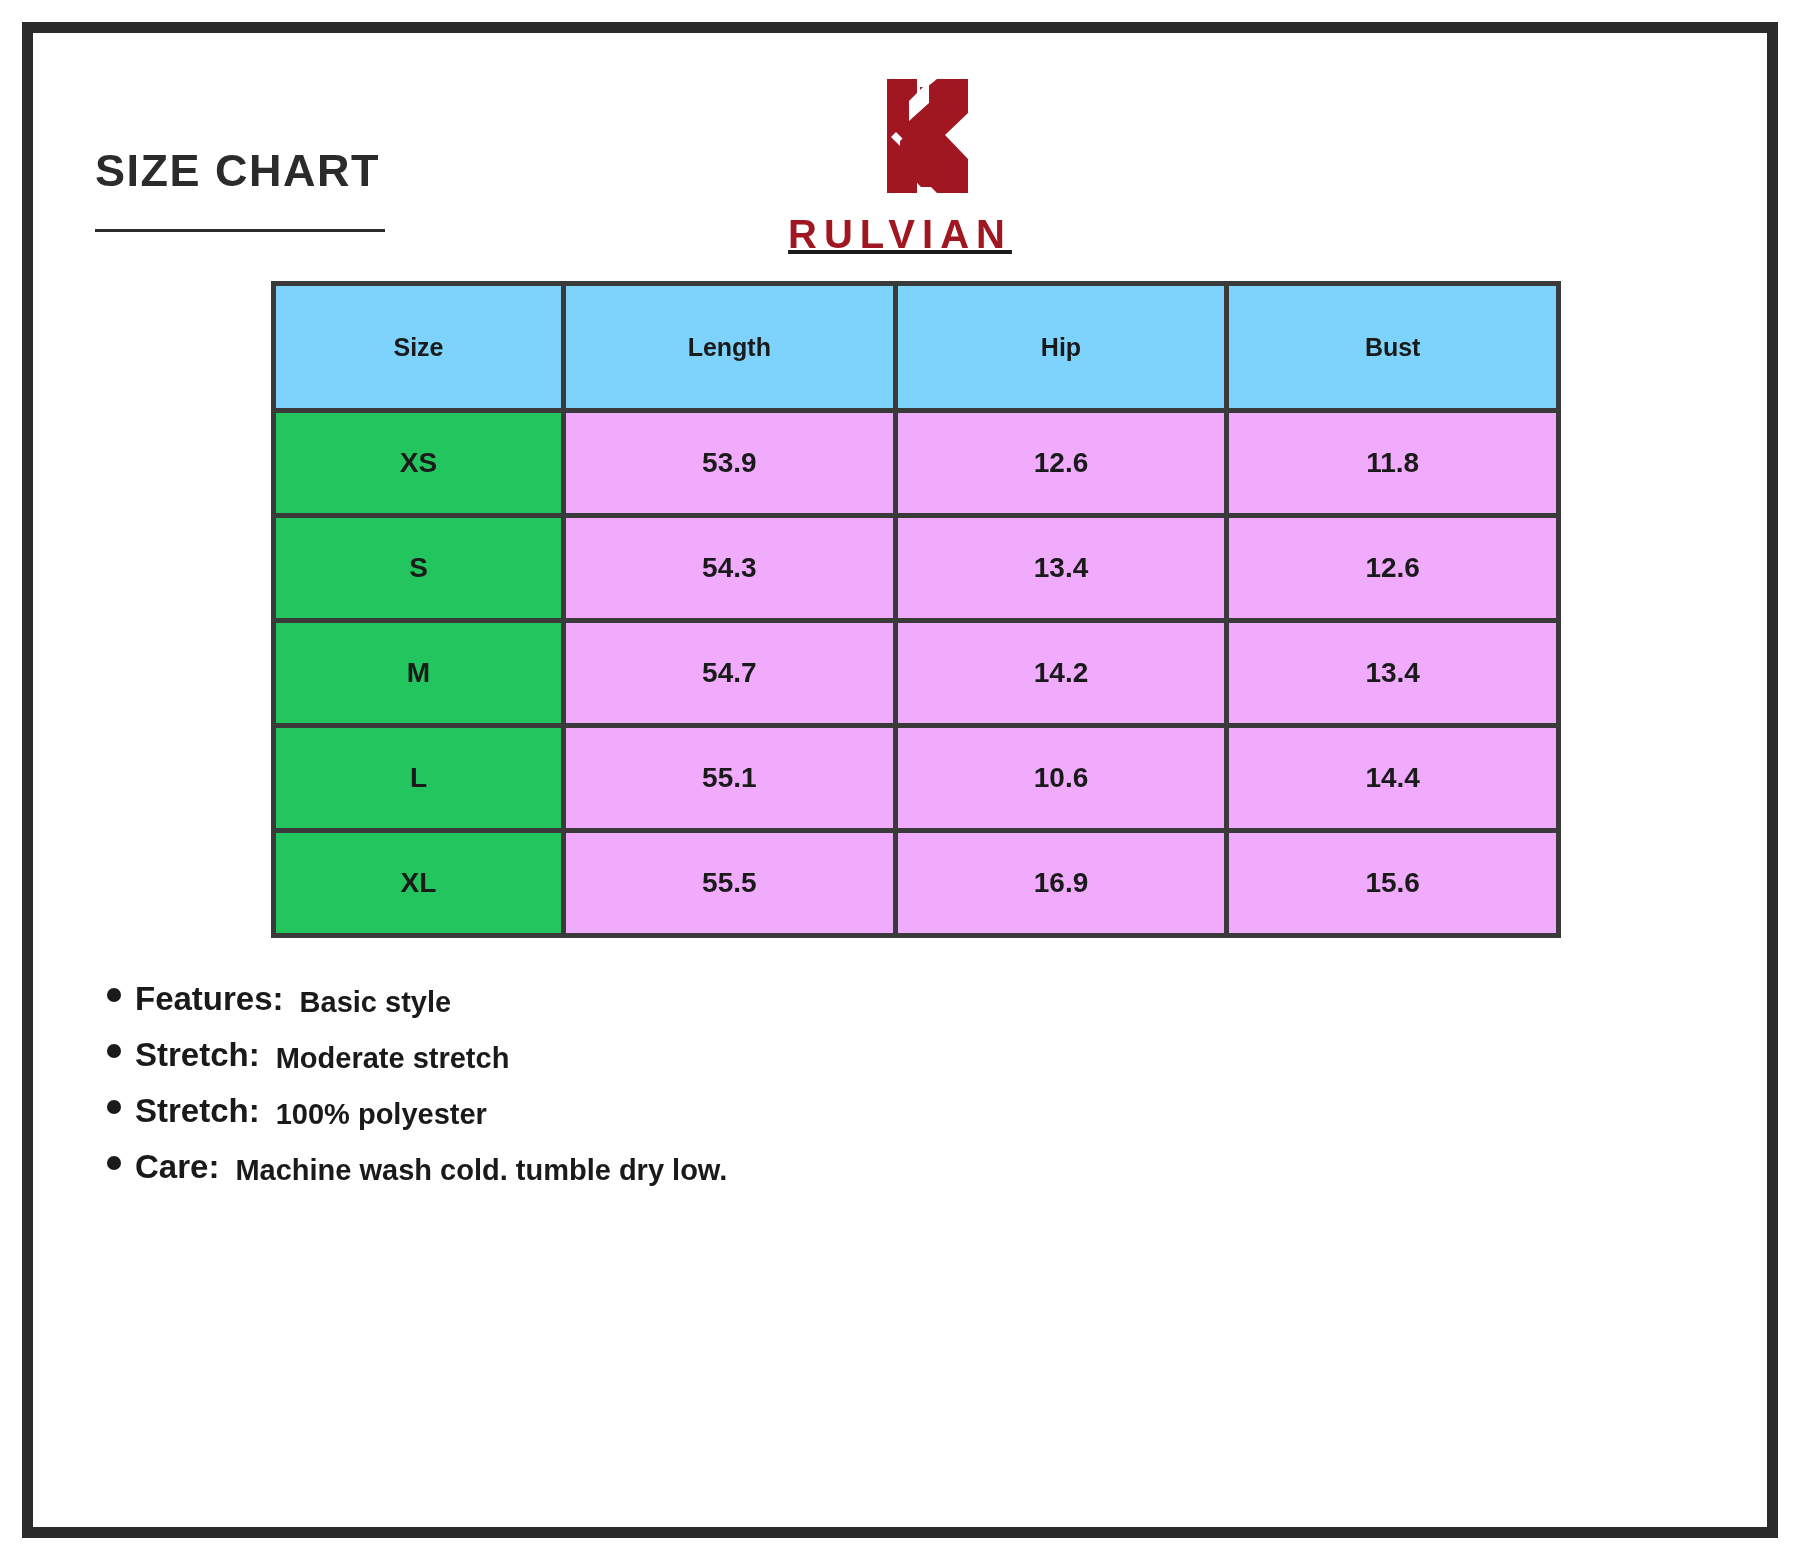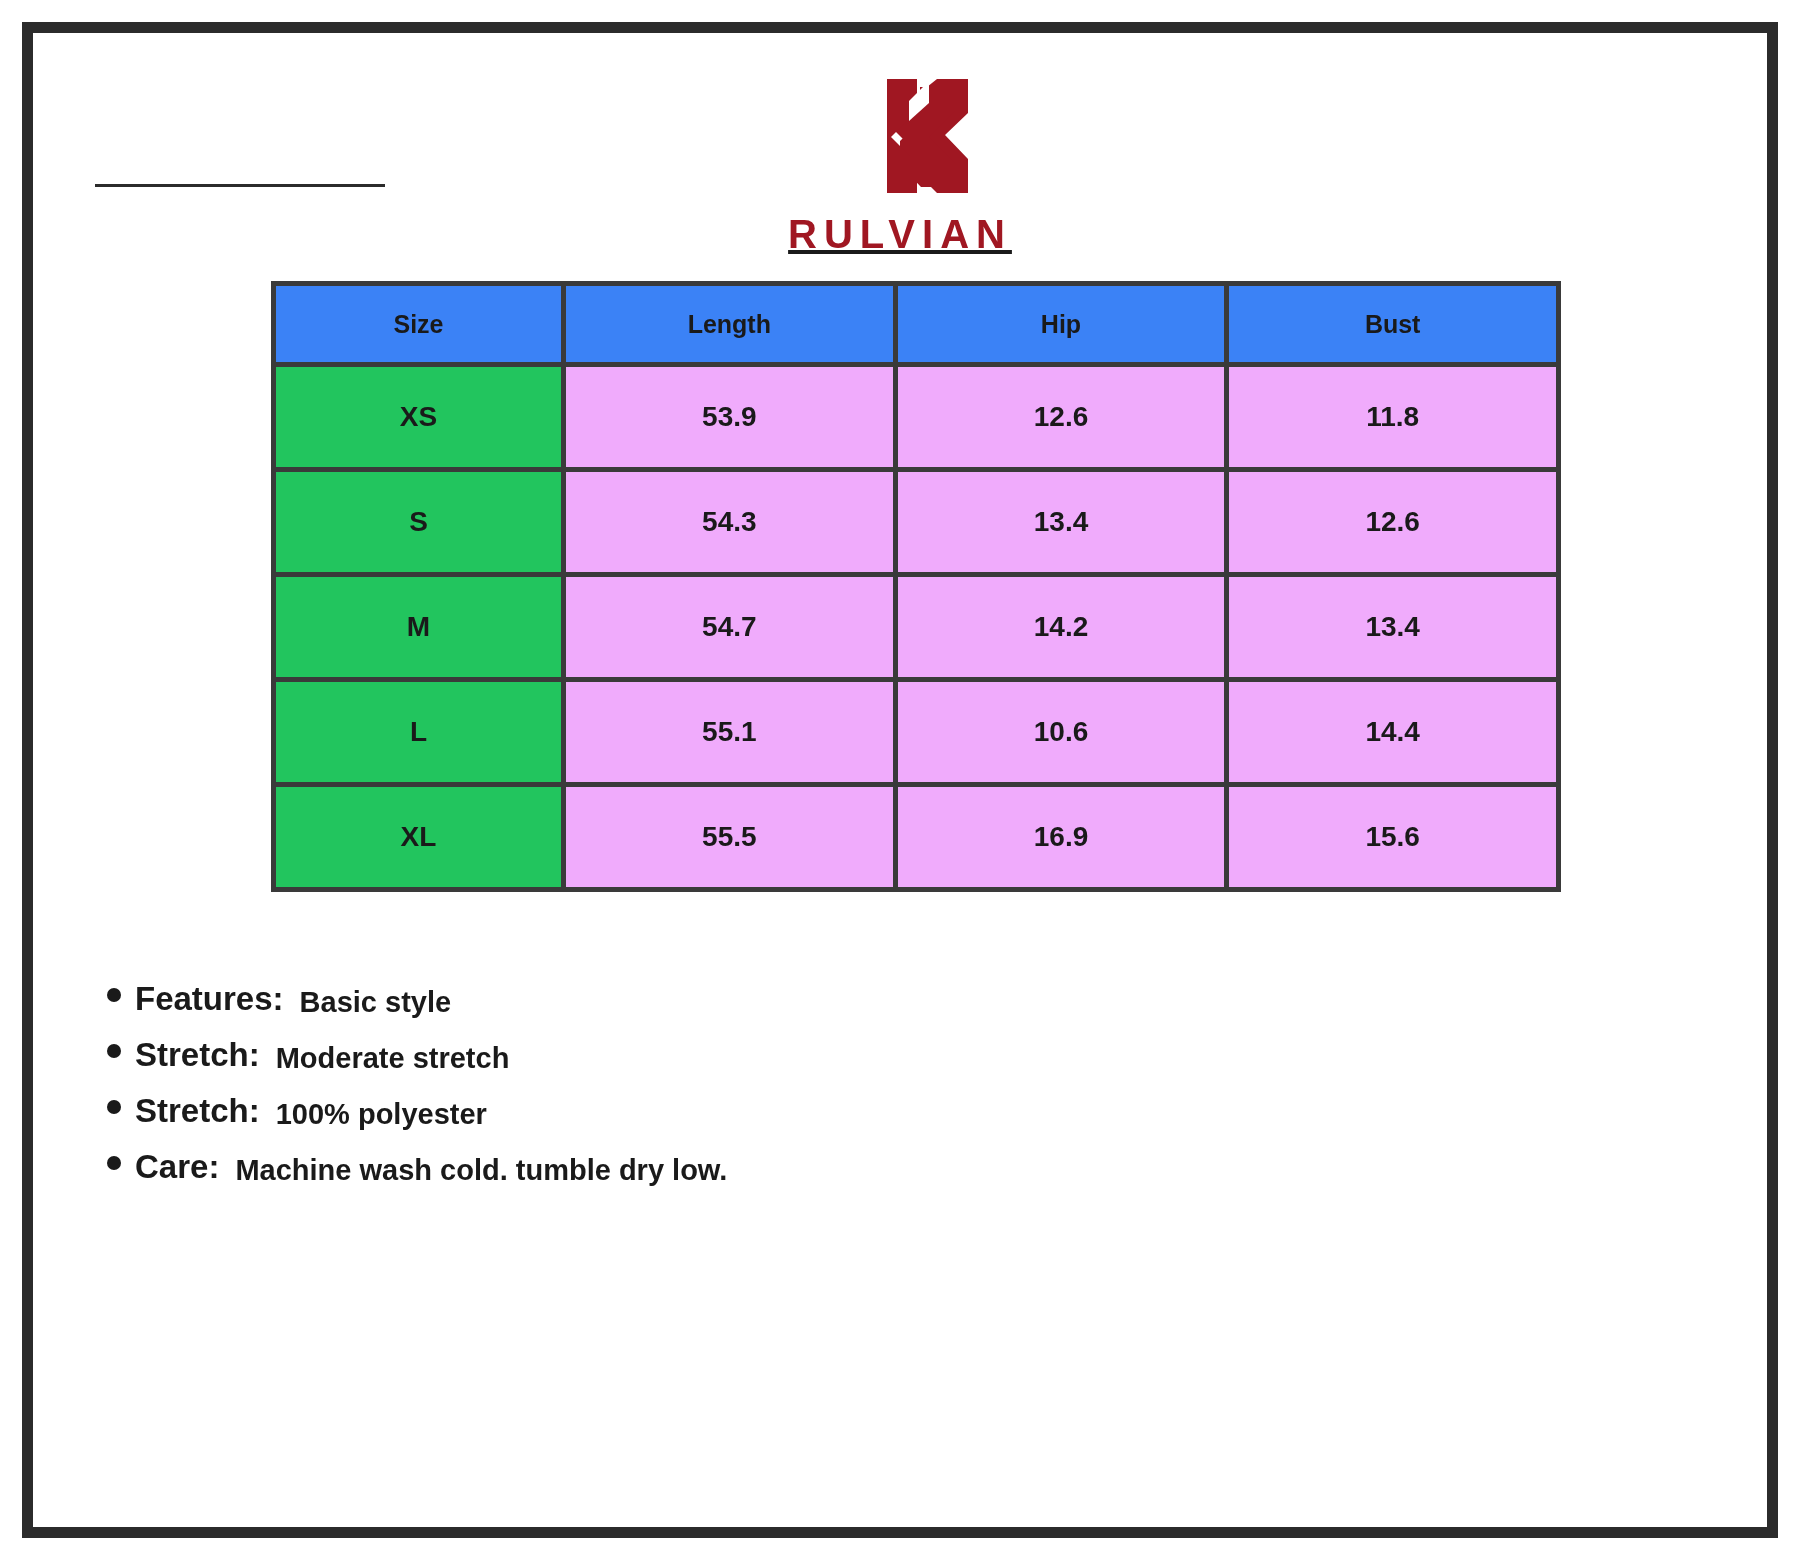--- a/index.html
+++ b/index.html
@@ -104,22 +104,22 @@
     background: #f0abfc;
     text-align: center;
     font-size: 28px;
     font-weight: bold;
     color: #1a1a1a;
     height: 100px;
     padding: 0;
     border: 0;
   }
   table.size-table thead th {
-    background: #3b82f6;
-    height: 76px;
+    background: #7dd3fc;
+    height: 122px;
     font-size: 25px;
   }
   table.size-table tbody td.size-cell {
     background: #22c55e;
   }
   table.size-table col.col-size { width: 285px; }
 
   
   .notes {
     position: absolute;
@@ -159,20 +159,21 @@
 </style>
 </head>
 <body>
 
 <div class="page">
   <div class="frame">
     <div class="inner">
 
       <div class="header">
         <div class="title-block">
+          <h1 class="title">SIZE CHART</h1>
           <div class="title-rule"></div>
         </div>
 
         <div class="brand">
           <svg class="brand-mark" viewBox="0 0 150 135" aria-hidden="true">
             <path d="M62 6 L92 6 L92 22 L112 6 L143 6 L143 40 L120 62 L143 86 L143 120 L112 120 L92 100 L92 120 L62 120 L62 86 L80 68 L62 50 Z" fill="#a01722"></path>
             <path d="M62 6 L92 6 L92 30 L70 52 L62 44 Z" fill="#ffffff" opacity="0"></path>
             <path d="M95 14 L130 14 L130 38 L104 64 L130 90 L130 114 L96 114 L75 92 L75 68 L100 44 L95 39 Z" fill="#a01722"></path>
             <path d="M62 6 L85 6 L85 45 L66 64 L85 83 L85 120 L62 120 Z" fill="#a01722"></path>
             <path d="M84 28 L104 8 L104 30 L84 48 Z" fill="#ffffff"></path>

